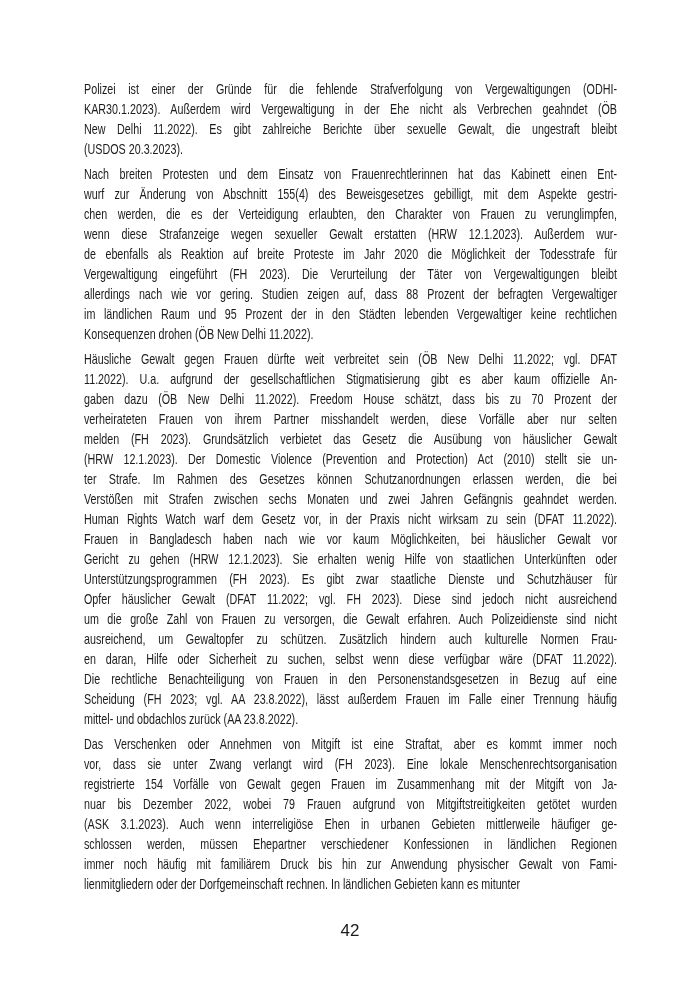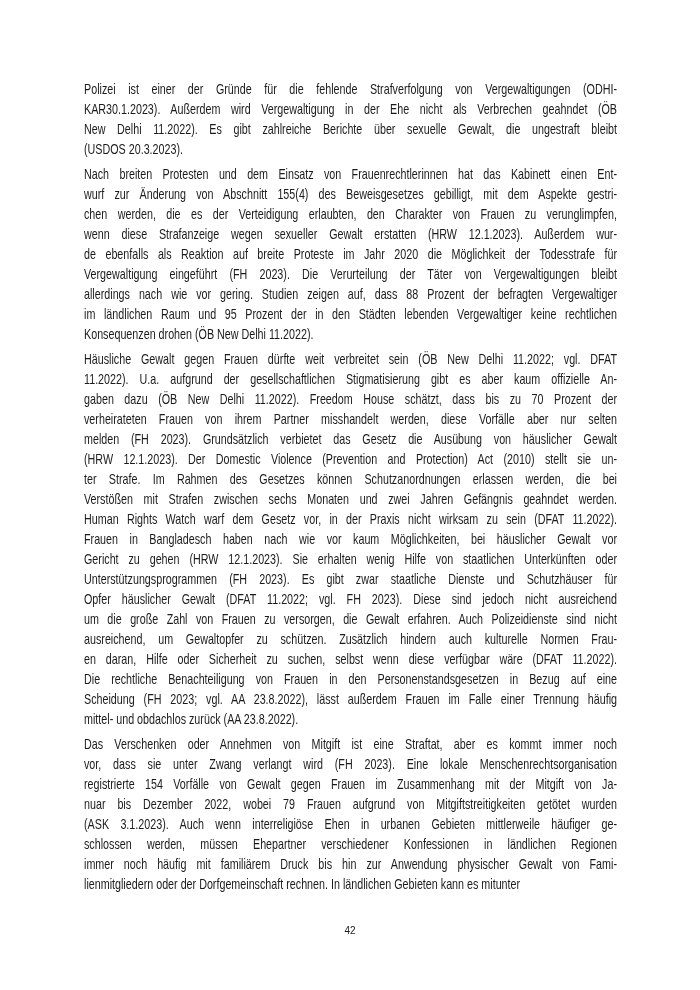--- a/index.html
+++ b/index.html
@@ -33,21 +33,21 @@
   }
   .para .line:last-child {
     text-align-last: left;
   }
   .pagefoot {
     position: absolute;
     left: 0;
     top: 923px;
     width: 700px;
     text-align: center;
-    font-size: 10px;
+    font-size: 17px;
     line-height: 16px;
     color: var(--ink, #1b1b1b);
   }
 </style>
 </head>
 <body style="background: rgb(255, 255, 255);">
 
 <main class="sheet">
   <div class="para">
       <div class="line">Polizei ist einer der Gründe für die fehlende Strafverfolgung von Vergewaltigungen (ODHI-</div>

